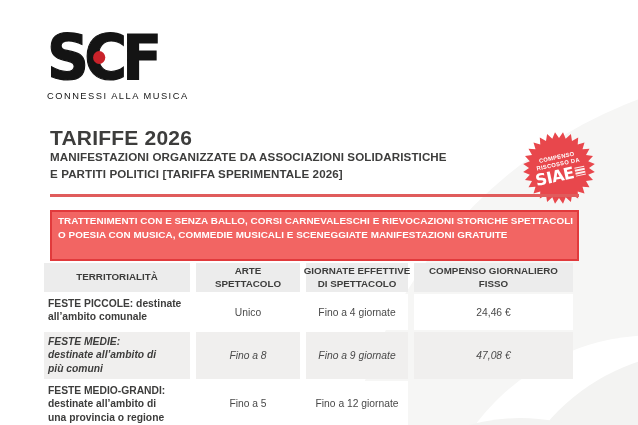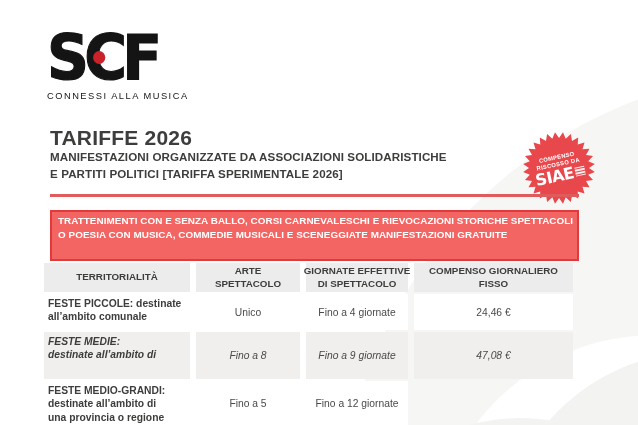--- a/index.html
+++ b/index.html
@@ -162,20 +162,21 @@
       <div>all’ambito comunale</div>
       <div></div>
     </div>
     <div class="td val">Unico</div>
     <div class="td val">Fino a 4 giornate</div>
     <div class="td val">24,46 €</div>
 
     <div class="td alt name">
       <div>FESTE MEDIE:</div>
       <div>destinate all’ambito di</div>
+      <div>più comuni</div>
     </div>
     <div class="td alt val">Fino a 8</div>
     <div class="td alt val">Fino a 9 giornate</div>
     <div class="td alt val">47,08 €</div>
 
     <div class="td name">
       <div>FESTE MEDIO-GRANDI:</div>
       <div>destinate all’ambito di</div>
       <div>una provincia o regione</div>
     </div>

